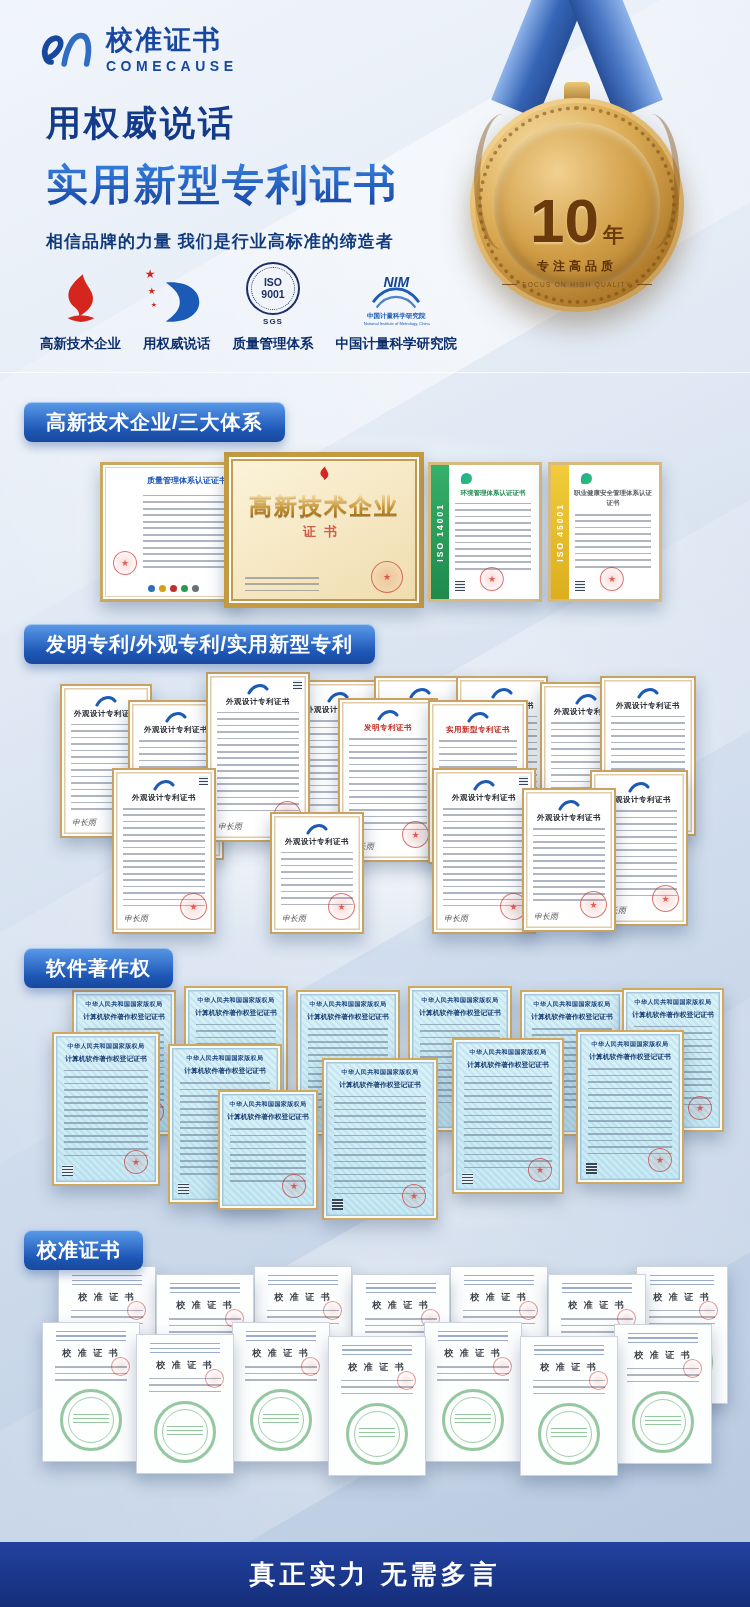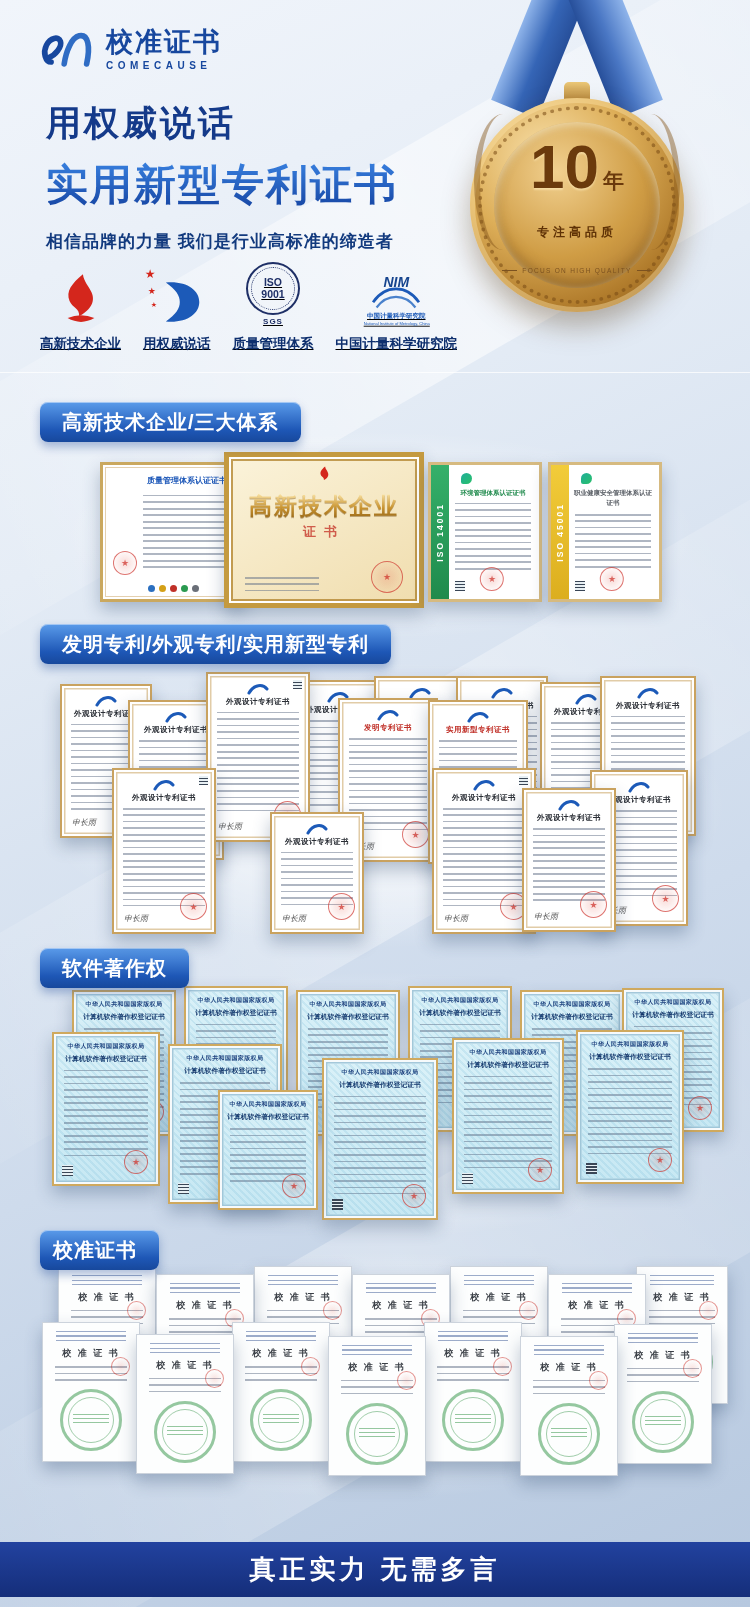--- a/index.html
+++ b/index.html
@@ -8,21 +8,21 @@
     background:linear-gradient(155deg,#f1f5fb 0%,#e3ebf5 30%,#cedbec 62%,#b6c8df 100%);}
   .streak{position:absolute;pointer-events:none;background:linear-gradient(90deg,transparent,rgba(255,255,255,.55),transparent);}
   .st1{left:-220px;top:150px;width:1300px;height:220px;transform:rotate(-30deg);}
   .st2{left:-220px;top:700px;width:1300px;height:200px;transform:rotate(-30deg);opacity:.7;}
   .st3{left:-220px;top:1200px;width:1300px;height:220px;transform:rotate(-30deg);opacity:.6;}
   .glow{position:absolute;background:radial-gradient(ellipse at center,rgba(255,255,255,.9),rgba(255,255,255,0) 70%);pointer-events:none;}
 
   
   .brand{position:absolute;left:38px;top:24px;display:flex;align-items:center;gap:10px;}
   .brand-name{font-size:27px;font-weight:bold;color:#17479e;letter-spacing:2px;line-height:1;}
-  .brand-sub{font-size:10px;font-weight:bold;color:#17479e;letter-spacing:4.5px;margin-top:4px;}
+  .brand-sub{font-size:14px;font-weight:bold;color:#17479e;letter-spacing:4.5px;margin-top:4px;}
 
   
   .hero{position:absolute;left:46px;top:100px;z-index:3;}
   .hero-t1{font-size:35px;font-weight:bold;color:#143a8a;letter-spacing:3px;}
   .hero-t2{margin-top:10px;font-size:42px;font-weight:900;letter-spacing:2px;
     background:linear-gradient(180deg,#3b85e4,#13409e);-webkit-background-clip:text;background-clip:text;color:transparent;}
   .hero-sub{margin-top:17px;font-size:17px;font-weight:bold;color:#123a7e;letter-spacing:1px;}
 
   
   .medal-wrap{position:absolute;left:452px;top:0;width:255px;height:345px;z-index:2;}
@@ -30,55 +30,55 @@
   .rl{left:62px;top:-18px;transform:rotate(22deg);background:linear-gradient(90deg,#8fb4ea,#3565b6 55%,#274f9a);}
   .rr{left:138px;top:-18px;transform:rotate(-22deg);background:linear-gradient(90deg,#274f9a,#4a77c4 45%,#8fb4ea);}
   .hanger{position:absolute;left:112px;top:82px;width:26px;height:24px;background:linear-gradient(#ecc878,#a8762c);border-radius:5px;}
   .medal{position:absolute;left:18px;top:98px;width:214px;height:214px;border-radius:50%;
     background:radial-gradient(circle at 35% 28%,#f8e0aa,#ddae58 40%,#b17c2c 72%,#7f5016 100%);
     box-shadow:0 14px 28px rgba(80,50,10,.35), inset 0 0 0 5px rgba(255,230,170,.4);}
   .medal::before{content:"";position:absolute;inset:8px;border-radius:50%;border:4px dotted rgba(120,75,20,.55);}
   .medal-inner{position:absolute;inset:24px;border-radius:50%;
     background:radial-gradient(circle at 38% 30%,#f1d08f,#cf9c44 55%,#a5702a);
     box-shadow:inset 0 3px 10px rgba(255,244,210,.7),inset 0 -6px 14px rgba(90,55,12,.45);
-    display:flex;flex-direction:column;align-items:center;justify-content:center;gap:20px;}
+    display:flex;flex-direction:column;align-items:center;justify-content:flex-end;}
   .laurel{position:absolute;width:52px;height:136px;top:16px;border-radius:50%;}
   .ll{left:4px;border-left:6px solid rgba(130,85,25,.45);}
   .lr{right:4px;border-right:6px solid rgba(130,85,25,.45);}
   .medal-num-row{display:flex;align-items:baseline;color:#6b3a0c;}
   .medal-num{font-size:62px;font-weight:900;line-height:1;text-shadow:0 2px 2px rgba(255,236,190,.55);}
   .medal-unit{font-size:21px;font-weight:bold;margin-left:4px;}
   .medal-cap{margin-top:6px;font-size:12px;font-weight:900;color:#5f3206;letter-spacing:4px;}
   .medal-cap-en{margin-top:6px;font-size:6.5px;letter-spacing:1.3px;color:#7c5220;display:flex;align-items:center;gap:5px;}
   .medal-cap-en::before,.medal-cap-en::after{content:"";width:15px;height:1px;background:#7c5220;}
 
   
   .badges{position:absolute;left:40px;top:262px;display:flex;gap:22px;align-items:flex-end;z-index:3;}
-  .badge{display:flex;flex-direction:column;align-items:center;gap:9px;text-decoration:underline;}
+  .badge{display:flex;flex-direction:column;align-items:center;gap:9px;}
   .badge-icon{height:64px;display:flex;flex-direction:column;align-items:center;justify-content:flex-end;position:relative;}
   .badge-label{font-size:13.5px;font-weight:bold;color:#0e2f6e;white-space:nowrap;}
   .iso-badge{width:50px;height:50px;border-radius:50%;border:2px solid #1e2f66;position:relative;
     display:flex;flex-direction:column;align-items:center;justify-content:center;line-height:1.05;}
   .iso-badge::before{content:"";position:absolute;inset:3px;border:1.5px dotted #1e2f66;border-radius:50%;}
   .iso-l1,.iso-l2{font-size:10.5px;font-weight:900;color:#1e2f66;}
   .iso-sub{font-size:8px;font-weight:900;color:#1e2f66;margin-top:2px;letter-spacing:1px;}
   .stars{position:absolute;left:-6px;top:2px;width:20px;height:50px;}
   .stars i{position:absolute;font-style:normal;color:#d4261c;}
   .stz1::after{content:"★";font-size:12px;}
   .stz2::after{content:"★";font-size:9px;}
   .stz3::after{content:"★";font-size:7px;}
   .stz1{left:0;top:0;} .stz2{left:3px;top:16px;} .stz3{left:6px;top:29px;}
   .nim-badge{position:relative;width:60px;}
   .nim-word{position:absolute;left:50%;top:12px;transform:translateX(-50%);font-size:14px;font-style:italic;font-weight:900;color:#16448e;}
   .nim-cn{font-size:6.5px;color:#1c5ab8;font-weight:bold;text-align:center;margin-top:1px;white-space:nowrap;}
   .nim-en{font-size:4.5px;color:#1c5ab8;text-align:center;transform:scale(.9);white-space:nowrap;}
   .divider{position:absolute;left:0;top:372px;width:750px;height:1px;background:rgba(255,255,255,.75);}
 
   
-  .pill{position:absolute;left:40px;height:40px;display:inline-flex;align-items:center;padding:0 22px;border-radius:8px;
+  .pill{position:absolute;left:24px;height:40px;display:inline-flex;align-items:center;padding:0 22px;border-radius:8px;
     background:linear-gradient(180deg,#5a9bea,#1e57b6 70%,#17489c);
     box-shadow:0 5px 10px rgba(25,70,150,.35), inset 0 1px 0 rgba(255,255,255,.45);
     color:#fff;font-size:20px;font-weight:bold;letter-spacing:1px;z-index:4;}
 
   
   .cert{position:absolute;background:#fff;display:flex;flex-direction:column;box-shadow:0 8px 16px rgba(45,70,110,.32);}
   .bars{background-image:repeating-linear-gradient(180deg,rgba(96,110,134,.5) 0,rgba(96,110,134,.5) 1.5px,transparent 1.5px,transparent 6.5px);}
   .seal{position:absolute;right:7px;bottom:12px;width:25px;height:25px;border-radius:50%;
     border:1.5px solid rgba(205,45,38,.65);background:radial-gradient(circle,rgba(225,75,60,.2),rgba(225,75,60,.04) 70%);}
   .seal::after{content:"★";position:absolute;inset:0;display:flex;align-items:center;justify-content:center;font-size:9px;color:rgba(205,45,38,.7);}
@@ -139,21 +139,21 @@
   .c-bars{margin:6px 12px 0;height:16px;}
   .wm{position:absolute;left:50%;bottom:10px;transform:translateX(-50%);width:56px;height:56px;border-radius:50%;
     border:3px solid rgba(46,145,66,.5);}
   .wm::before{content:"";position:absolute;inset:5px;border-radius:50%;border:1.5px solid rgba(46,145,66,.45);}
   .wm::after{content:"";position:absolute;left:10px;right:10px;top:50%;height:12px;transform:translateY(-50%);
     background:repeating-linear-gradient(180deg,rgba(46,145,66,.5) 0 1.5px,transparent 1.5px 4px);}
   .c-seal{position:absolute;right:9px;top:34px;width:17px;height:17px;border-radius:50%;
     border:1.2px solid rgba(205,45,38,.5);background:radial-gradient(circle,rgba(225,75,60,.15),transparent 70%);}
 
   
-  .footer{position:absolute;left:0;top:1542px;width:750px;height:55px;
+  .footer{position:absolute;left:0;top:1542px;width:750px;height:65px;
     background:linear-gradient(180deg,#22429f,#152e7a);display:flex;align-items:center;justify-content:center;z-index:5;}
   .footer-text{color:#fff;font-size:26px;font-weight:bold;letter-spacing:4px;}
 </style>
 </head>
 <body>
 
 <div class="page">
   <div class="streak st1"></div>
   <div class="streak st2"></div>
   <div class="streak st3"></div>

